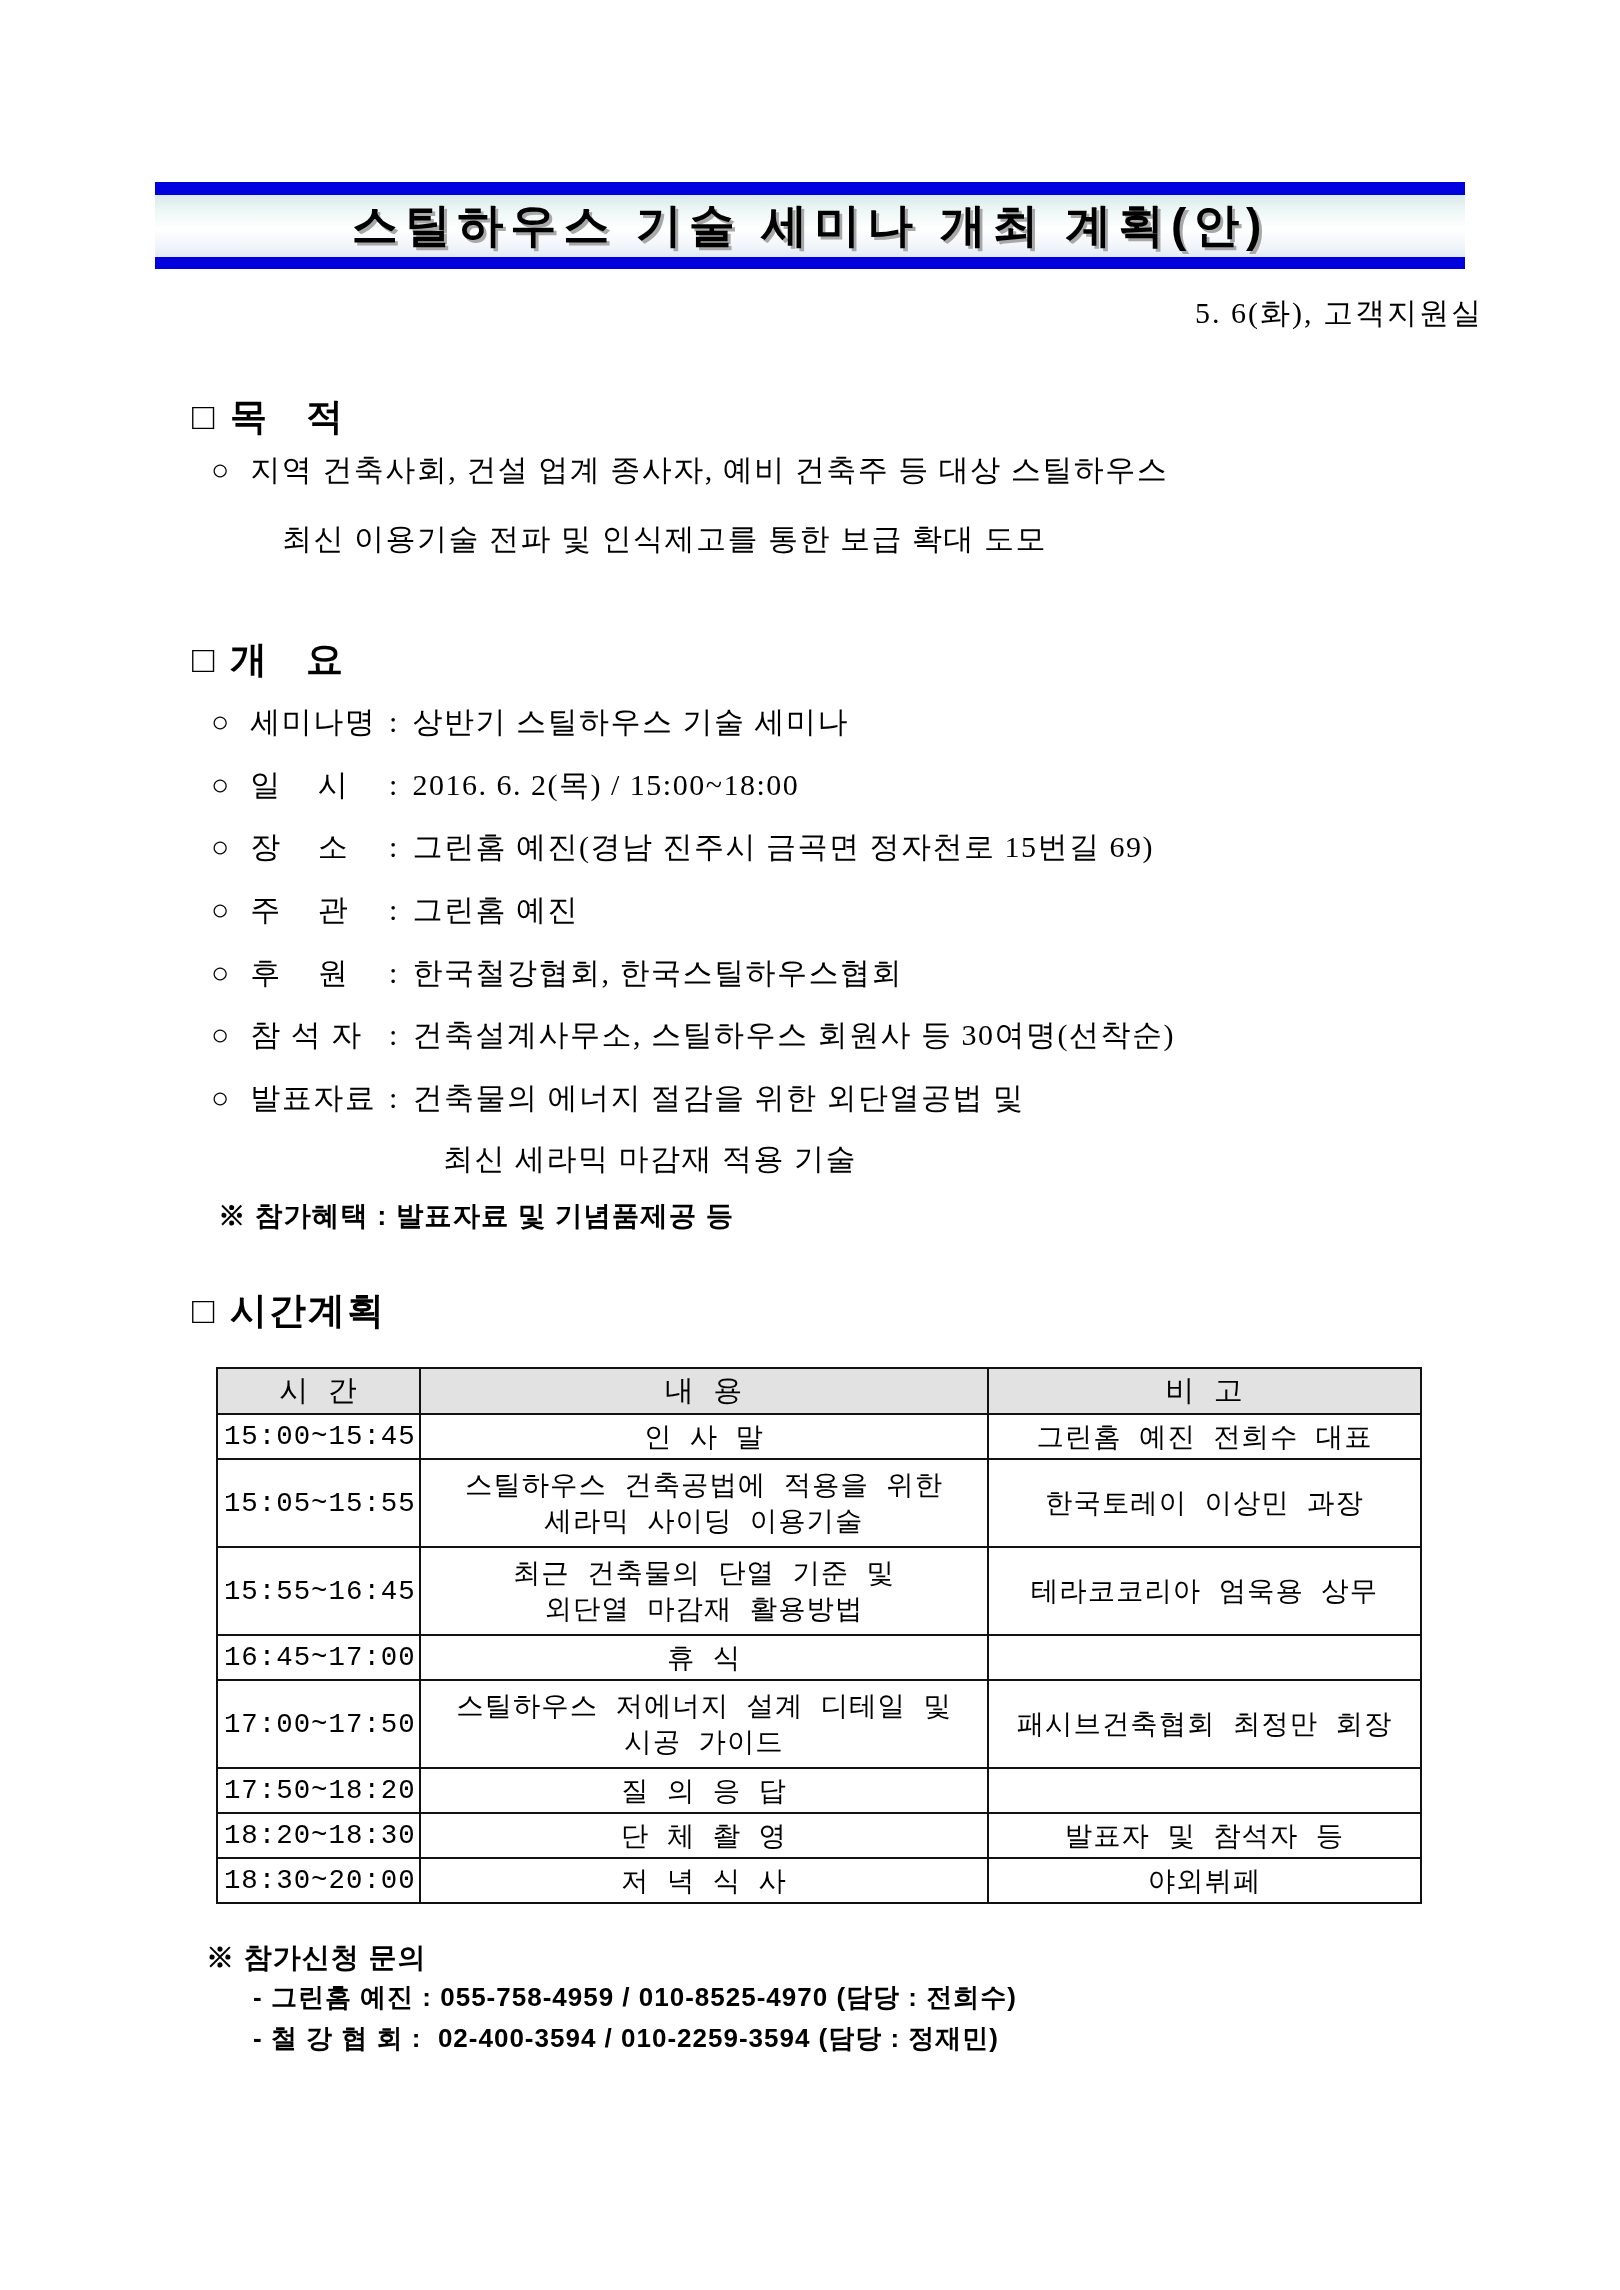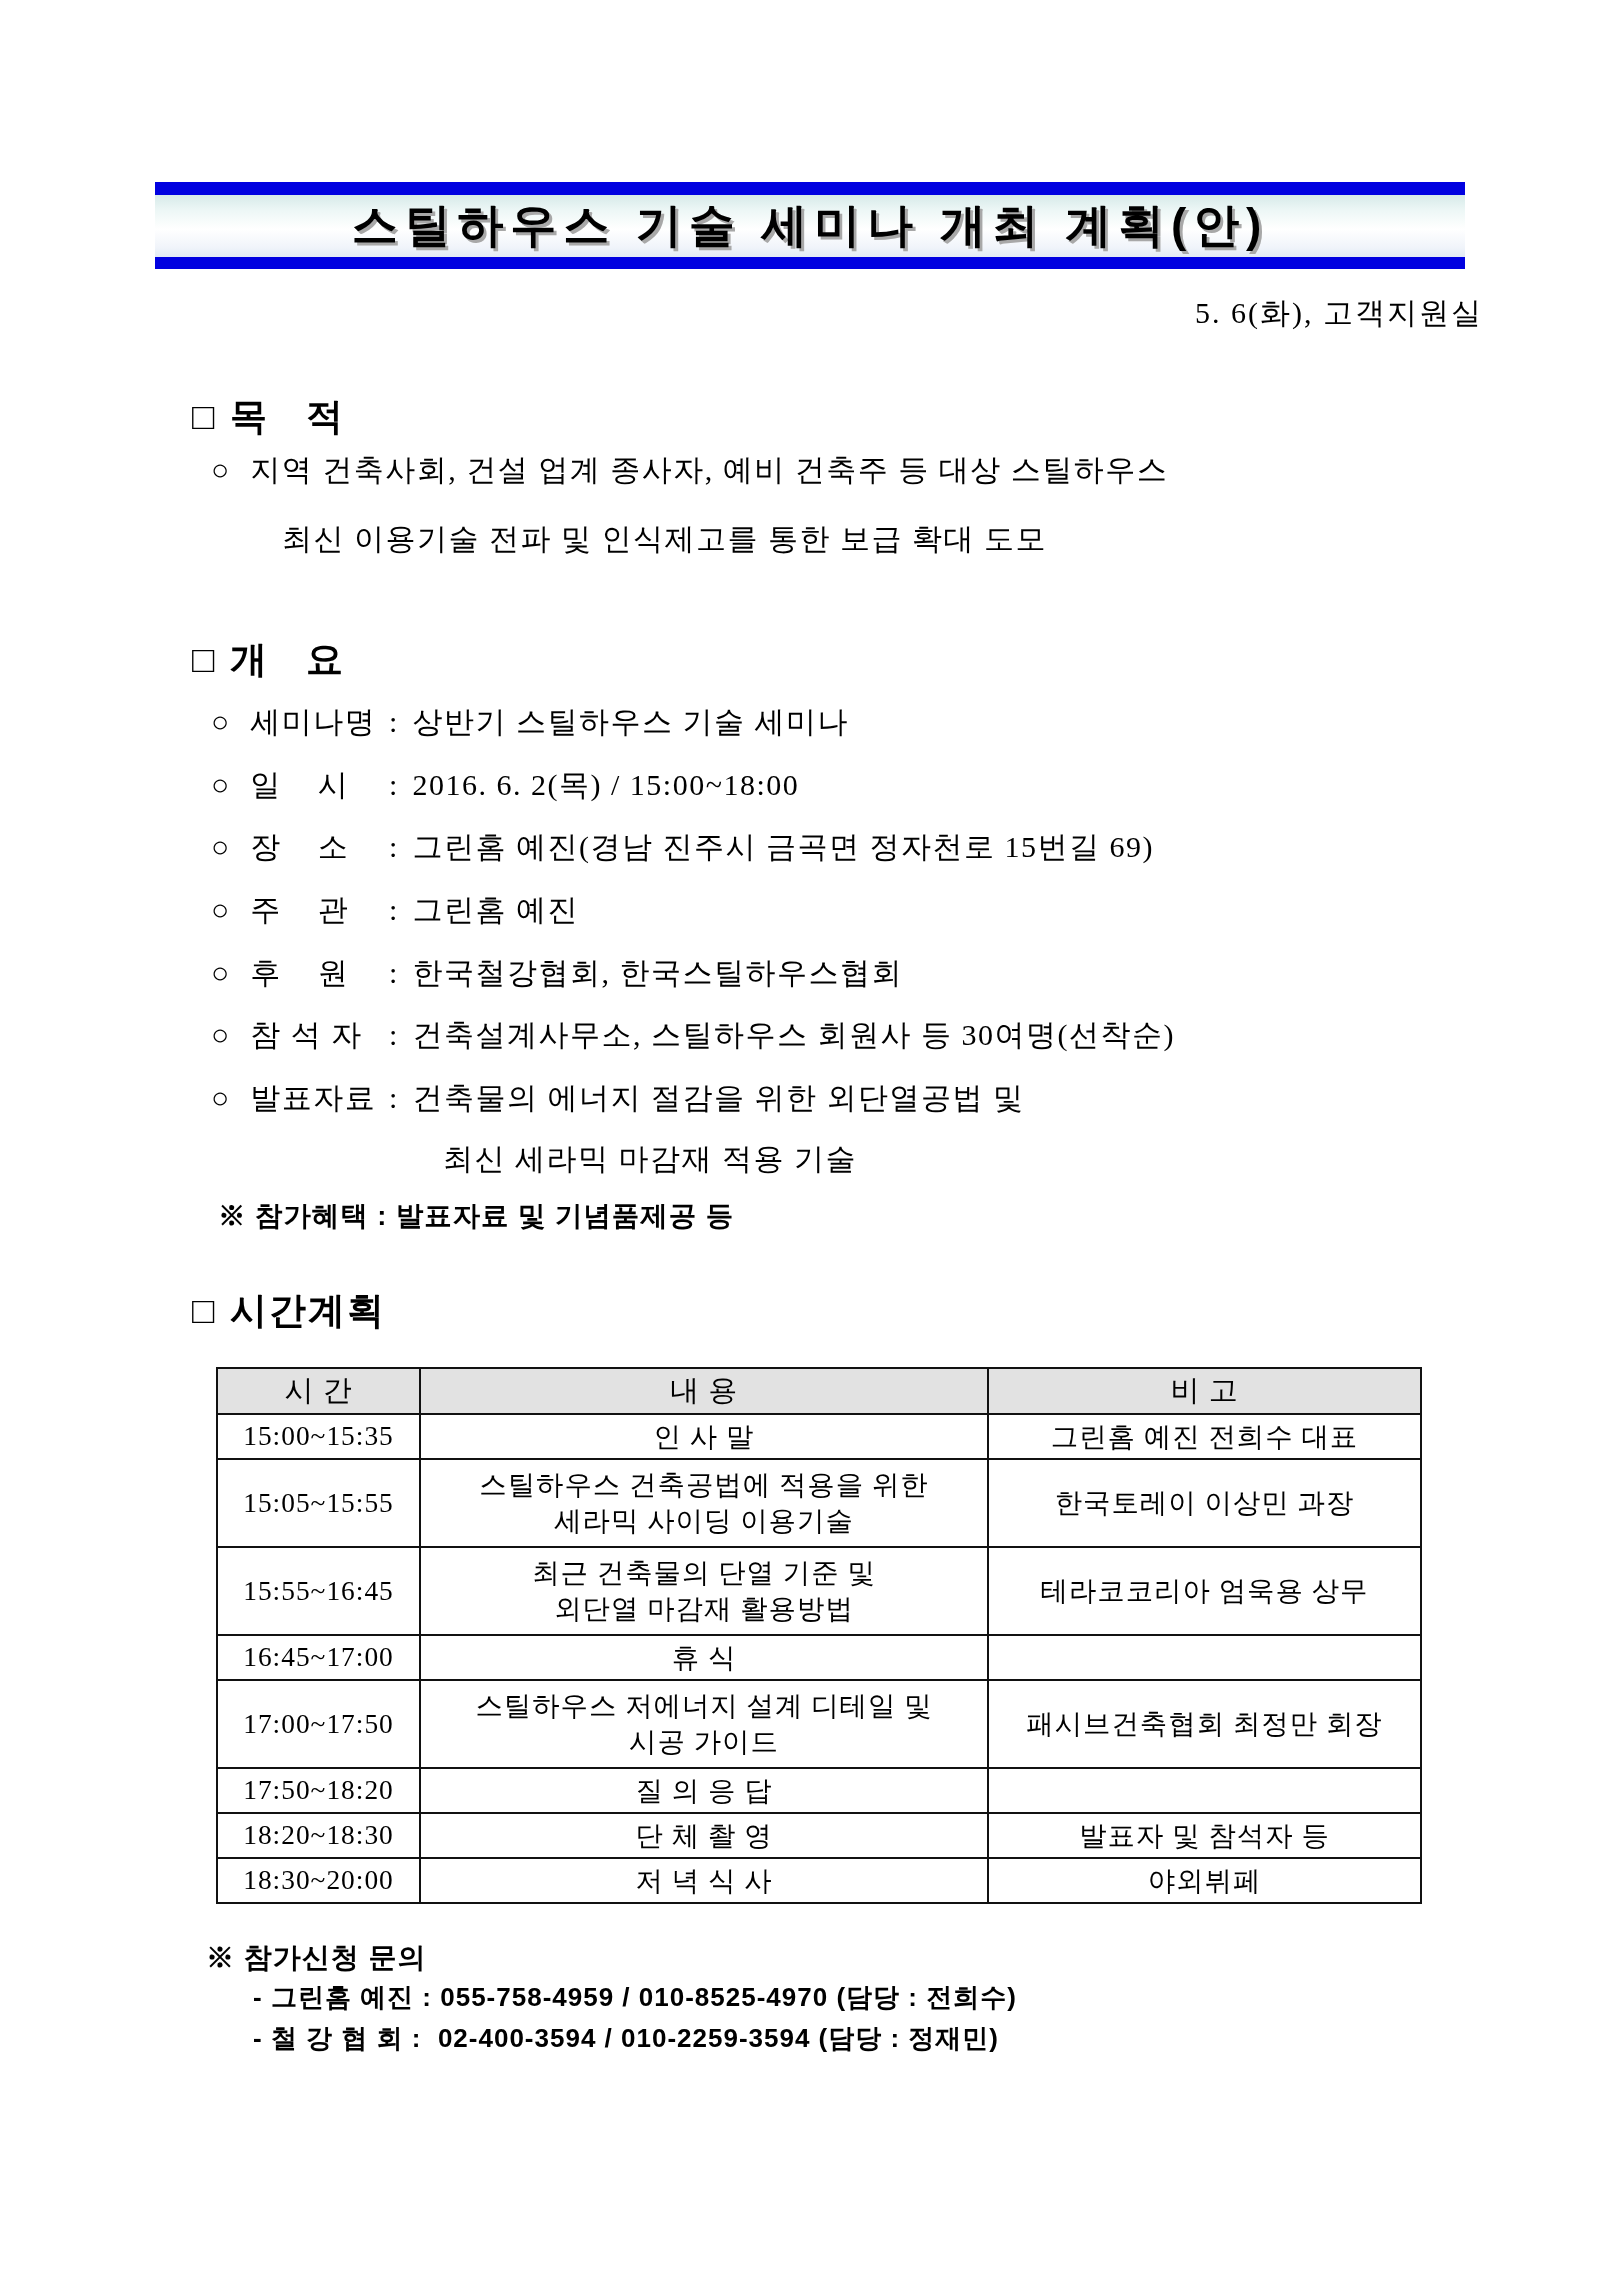--- a/index.html
+++ b/index.html
@@ -65,21 +65,21 @@
     position:absolute; left:218px;
     font-family:"Liberation Sans", sans-serif;
     font-weight:bold; font-size:27.4px; letter-spacing:1px; white-space:pre;
   }
 
   
   .schedule-table {
     position:absolute; left:216px; top:1367px;
     width:1205px;
     border-collapse:collapse; table-layout:fixed;
-    font-family:Liberation Serif, serif;
+    font-family:Liberation Mono, monospace;
     font-size:27.4px; letter-spacing:1px;
   }
   .schedule-table th, .schedule-table td {
     border:2px solid #111;
     text-align:center; vertical-align:middle;
     white-space:pre-line;
     padding:2px 5.9px;
   }
   .schedule-table th {
     background:#e2e2e2; font-weight:normal; font-size:29px; height:45px;
@@ -142,21 +142,21 @@
       </colgroup>
     <thead>
       <tr>
         <th>시 간</th>
         <th>내 용</th>
         <th>비 고</th>
       </tr>
     </thead>
     <tbody>
       <tr class="row-single">
-        <td>15:00~15:35</td>
+        <td>15:00~15:45</td>
         <td>인  사  말</td>
         <td>그린홈 예진 전희수 대표</td>
       </tr>
       <tr class="row-double">
         <td>15:05~15:55</td>
         <td>스틸하우스 건축공법에 적용을 위한
 세라믹 사이딩 이용기술</td>
         <td>한국토레이 이상민 과장</td>
       </tr>
       <tr class="row-double">

